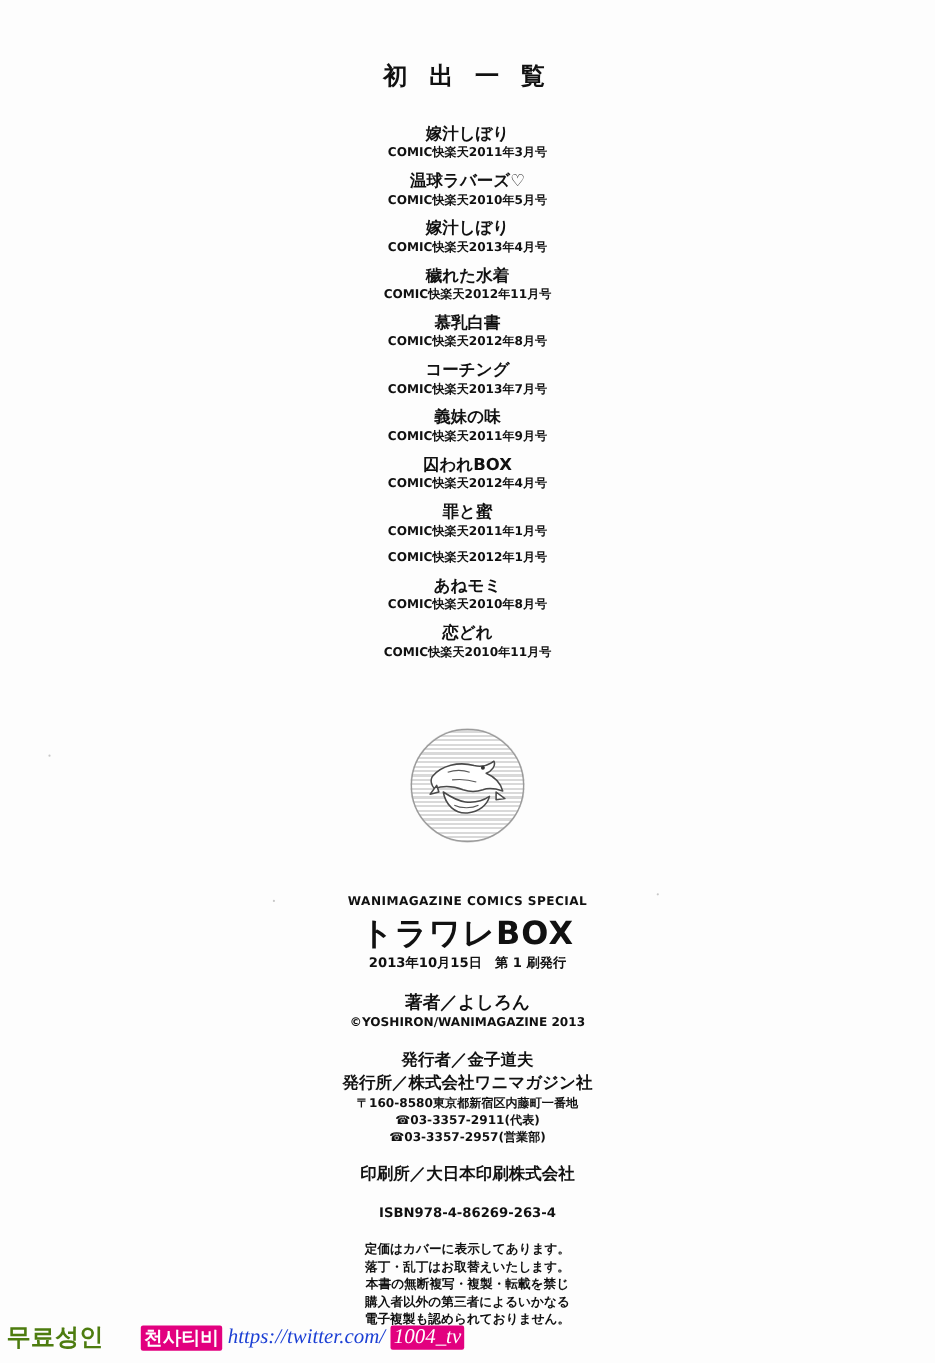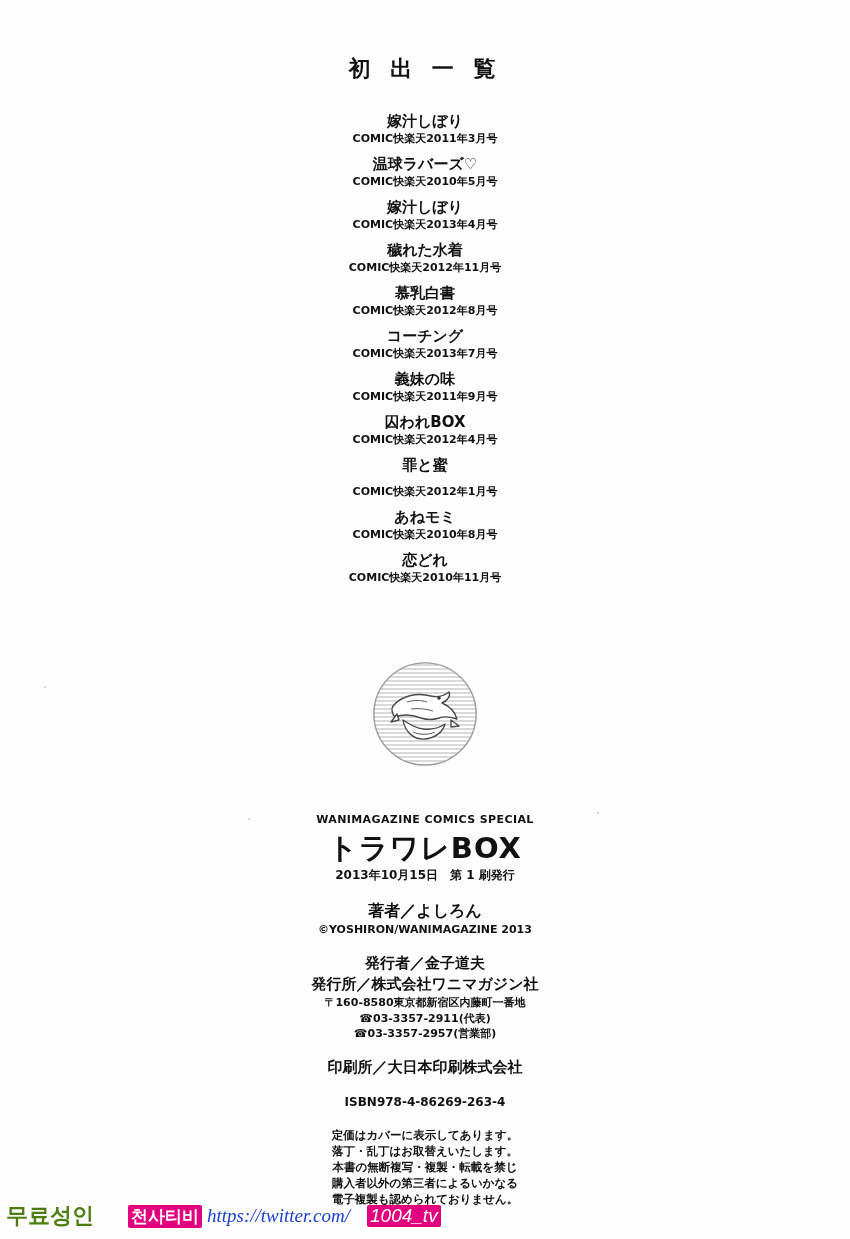--- a/index.html
+++ b/index.html
@@ -197,28 +197,27 @@
     border-radius: 2px;
     margin-left: 29px;
   }
   .wm-c {
     font-family: "Liberation Serif", serif;
     font-style: italic;
     font-size: 19px;
     color: #1b3fd4;
   }
   .wm-d {
-    font-family: Liberation Sans, sans-serif;
+    font-family: Liberation Serif, serif;
     font-style: italic;
     font-size: 19px;
     color: #ffffff;
     background: #e2007f;
     padding: 0 3px;
     border-radius: 2px;
-    margin-left: 12px;
   }
 
   
   .speck {
     position: absolute;
     background: #c8c8c8;
     width: 2px;
     height: 2px;
     border-radius: 50%;
   }
@@ -263,20 +262,21 @@
     <div class="credit-item">
       <div class="credit-title">義妹の味</div>
       <div class="credit-source">COMIC快楽天2011年9月号</div>
     </div>
     <div class="credit-item">
       <div class="credit-title">囚われBOX</div>
       <div class="credit-source">COMIC快楽天2012年4月号</div>
     </div>
     <div class="credit-item">
       <div class="credit-title">罪と蜜</div>
+      <div class="credit-source">COMIC快楽天2011年1月号</div>
     </div>
     <div class="credit-item">
       <div class="credit-source">COMIC快楽天2012年1月号</div>
     </div>
     <div class="credit-item">
       <div class="credit-title">あねモミ</div>
       <div class="credit-source">COMIC快楽天2010年8月号</div>
     </div>
     <div class="credit-item">
       <div class="credit-title">恋どれ</div>

